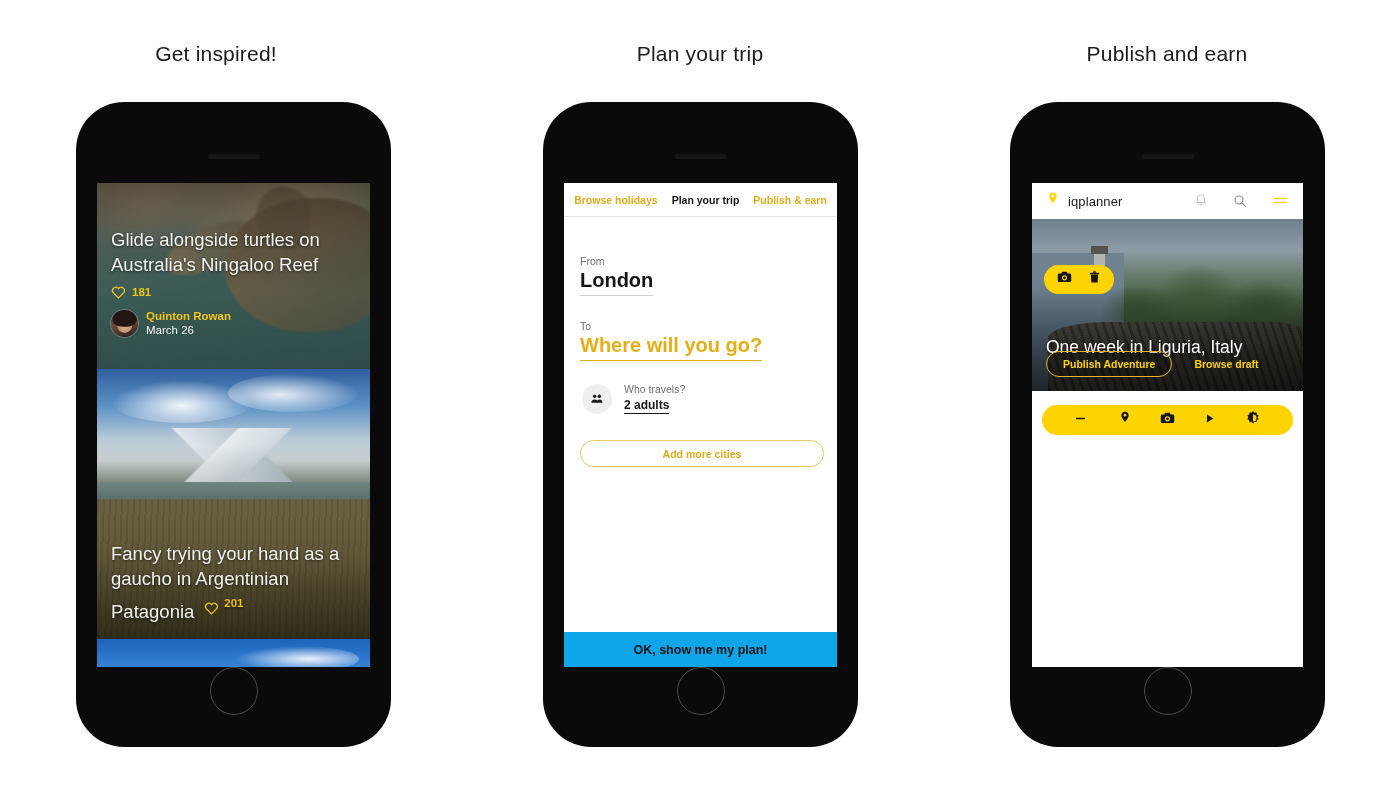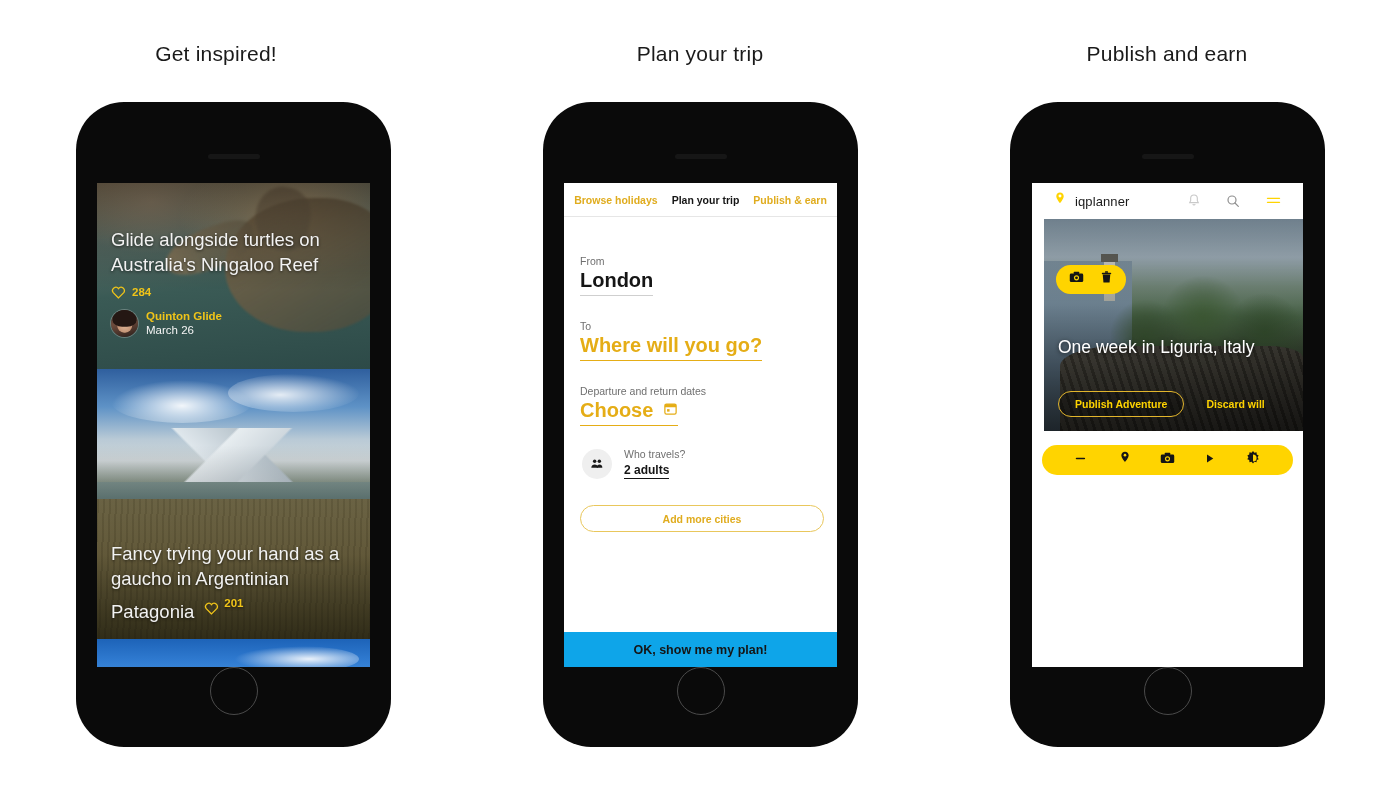--- a/index.html
+++ b/index.html
@@ -212,26 +212,26 @@
   .cta {
     height: 35px; background: #0ea5e9; display: flex;
     align-items: center; justify-content: center;
     font-size: 12.5px; font-weight: 700; color: #151515;
     cursor: pointer;
   }
 
   
   .p3-head {
     height: 36px; display: flex; align-items: center;
-    padding: 0 20px; gap: 7px; background: #fff;
+    padding: 0 13px; gap: 7px; background: #fff;
   }
   .logo-txt { font-size: 13px; color: #1a1a1a; letter-spacing: .1px; }
   .head-sp { flex: 1; }
   .head-ico { margin-left: 16px; display: flex; align-items: center; }
-  .p3-hero { position: relative; height: 212px; overflow: hidden; margin-left: 12px; }
+  .p3-hero { position: relative; height: 172px; overflow: hidden; }
   .ph-liguria {
     position: absolute; inset: 0;
     background:
       linear-gradient(180deg,#9fb7c9 0%, #b6c8d4 18%, #7d9484 32%, #4e6b4c 46%,
                       #3d4f38 60%, #2f3328 78%, #262520 100%);
   }
   .lig-sea {
     position: absolute; left: 0; top: 20%; width: 34%; height: 80%;
     background: linear-gradient(180deg,#8fa6b6,#5d7385 60%,#3d4c57);
   }
@@ -314,29 +314,29 @@
         </div>
         <div class="shade-top"></div>
         <div class="card-body c1-body">
           <div class="card-title">Glide alongside turtles on Australia's Ningaloo Reef</div>
           <div class="likes-row">
             <span class="heart">
               <svg viewBox="0 0 24 22" width="15" height="14">
                   <path d="M12 20.5 3.6 12A5.2 5.2 0 0 1 12 5.6 5.2 5.2 0 0 1 20.4 12Z" fill="none" stroke="#f0c419" stroke-width="2.1"></path>
                 </svg>
             </span>
-            <span class="like-count">284</span>
+            <span class="like-count">181</span>
           </div>
           <div class="author-row">
             <div class="avatar av-a">
               <div class="av-face"></div>
               <div class="av-hair"></div>
             </div>
             <div class="author-meta">
-              <div class="author-name">Quinton Glide</div>
+              <div class="author-name">Quinton Rowan</div>
               <div class="author-date">March 26</div>
             </div>
           </div>
         </div>
       </div>
 
       <div class="card card-2">
         <div class="photo ph-patagonia">
           <div class="pat-sky-cloud"></div>
           <div class="pat-cloud2"></div>
@@ -381,33 +381,20 @@
         <div class="field">
           <div class="field-label">From</div>
           <div class="field-val">London</div>
         </div>
 
         <div class="field">
           <div class="field-label">To</div>
           <div class="field-val gold">Where will you go?</div>
         </div>
 
-        <div class="field">
-          <div class="field-label">Departure and return dates</div>
-          <div class="field-val gold">
-            <span>Choose</span>
-            <span class="cal-ico">
-              <svg viewBox="0 0 24 24" width="15" height="15">
-                  <rect x="3" y="5" width="18" height="16" rx="2.5" fill="none" stroke="#e5ad16" stroke-width="2"></rect>
-                  <rect x="3" y="5" width="18" height="5" fill="#e5ad16"></rect>
-                  <rect x="6.5" y="13" width="4" height="4" fill="#e5ad16"></rect>
-                </svg>
-            </span>
-          </div>
-        </div>
 
         <div class="who-row">
           <div class="who-circle">
             <svg viewBox="0 0 24 24" width="16" height="16">
                 <circle cx="8.5" cy="8" r="2.6" fill="#1a1a1a"></circle>
                 <circle cx="15.5" cy="8" r="2.6" fill="#1a1a1a"></circle>
                 <path d="M3.5 17.5c0-3 2.4-4.6 5-4.6s5 1.6 5 4.6z" fill="#1a1a1a"></path>
                 <path d="M11.5 17.5c0-3 2-4.6 4.3-4.6s4.2 1.6 4.2 4.6z" fill="#1a1a1a"></path>
               </svg>
           </div>
@@ -481,21 +468,21 @@
                 <rect x="4.5" y="4.2" width="15" height="2.4" rx="1" fill="#151515"></rect>
                 <rect x="9.5" y="2" width="5" height="2.4" rx="1" fill="#151515"></rect>
               </svg>
           </span>
         </div>
 
         <div class="hero-title">One week in Liguria, Italy</div>
 
         <div class="hero-actions">
           <button class="btn-publish">Publish Adventure</button>
-          <button class="btn-discard">Discard will</button>
+          <button class="btn-discard">Browse draft</button>
         </div>
       </div>
 
       <div class="p3-body">
         <div class="toolbar">
           <span>
             <svg viewBox="0 0 24 24" width="17" height="17">
                 <path d="M5 12h11" stroke="#151515" stroke-width="2.2" stroke-linecap="round"></path>
               </svg>
           </span>

